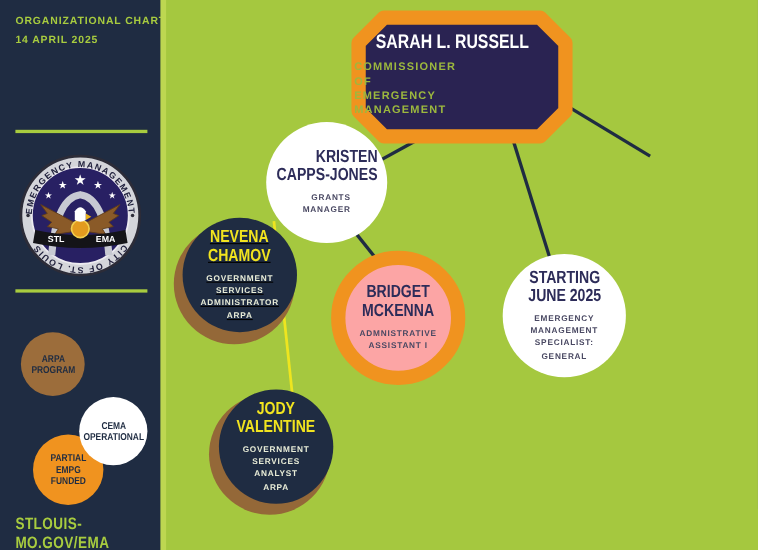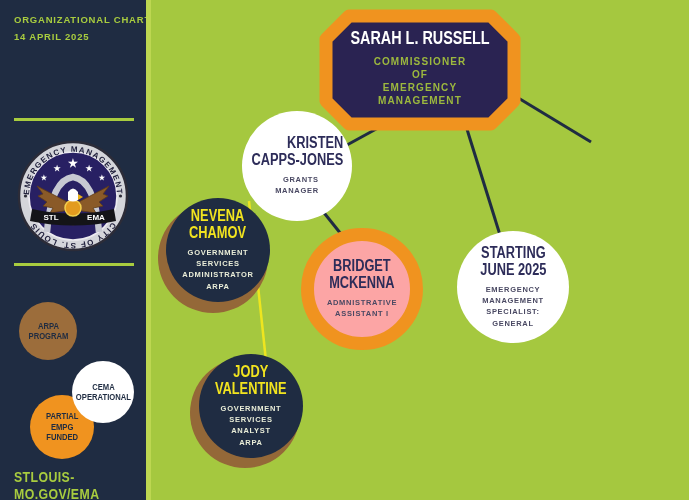--- a/index.html
+++ b/index.html
@@ -33,21 +33,21 @@
   .node-brownshadow{background:#946838;}
   .node-orangering{background:#fca5a5;border:13px solid #f0931f;box-sizing:border-box;}
   .title{color:#2d2c59;font-size:16px;font-weight:bold;line-height:1.05;white-space:pre;
          transform:scaleX(.8);}
   .sub{color:#4a4963;font-size:7.5px;font-weight:bold;letter-spacing:.7px;line-height:1.5;
        white-space:pre;margin-top:5px;}
   .dark .title{color:#f2e41f;}
   .dark .sub{color:#e9edd8;}
   
   .rootbox-svg{position:absolute;left:316px;top:6px;}
-  .rootbox-text{position:absolute;left:322px;top:28px;width:196px;text-align:center;}
+  .rootbox-text{position:absolute;left:322px;top:28px;width:196px;}
   .root-name{color:#ffffff;font-size:18px;font-weight:bold;white-space:pre;transform:scaleX(.8);}
   .root-title{color:#9cb83e;font-size:10px;font-weight:bold;letter-spacing:1.1px;
               line-height:1.3;white-space:pre;margin-top:6px;}
 </style>
 </head>
 <body>
 
 <div class="stage">
 
   <div class="sidebar">
@@ -131,21 +131,21 @@
   </div>
 
   <div class="node node-white" style="left:242px;top:111px;width:110px;height:110px;text-align:right;">
     <div class="title">KRISTEN
 CAPPS-JONES</div>
     <div class="sub">GRANTS
 MANAGER</div>
   </div>
 
   <div class="node node-brownshadow" style="left:158px;top:203px;width:110px;height:110px;"></div>
-  <div class="node node-navy dark" style="left:166px;top:198px;width:104px;height:104px;">
+  <div class="node node-navy dark" style="left:166px;top:198px;width:104px;height:104px;text-decoration:underline;">
     <div class="title">NEVENA
 CHAMOV</div>
     <div class="sub">GOVERNMENT
 SERVICES
 ADMINISTRATOR
 ARPA</div>
   </div>
 
   <div class="node node-orangering" style="left:301px;top:228px;width:122px;height:122px;">
     <div class="title">BRIDGET

